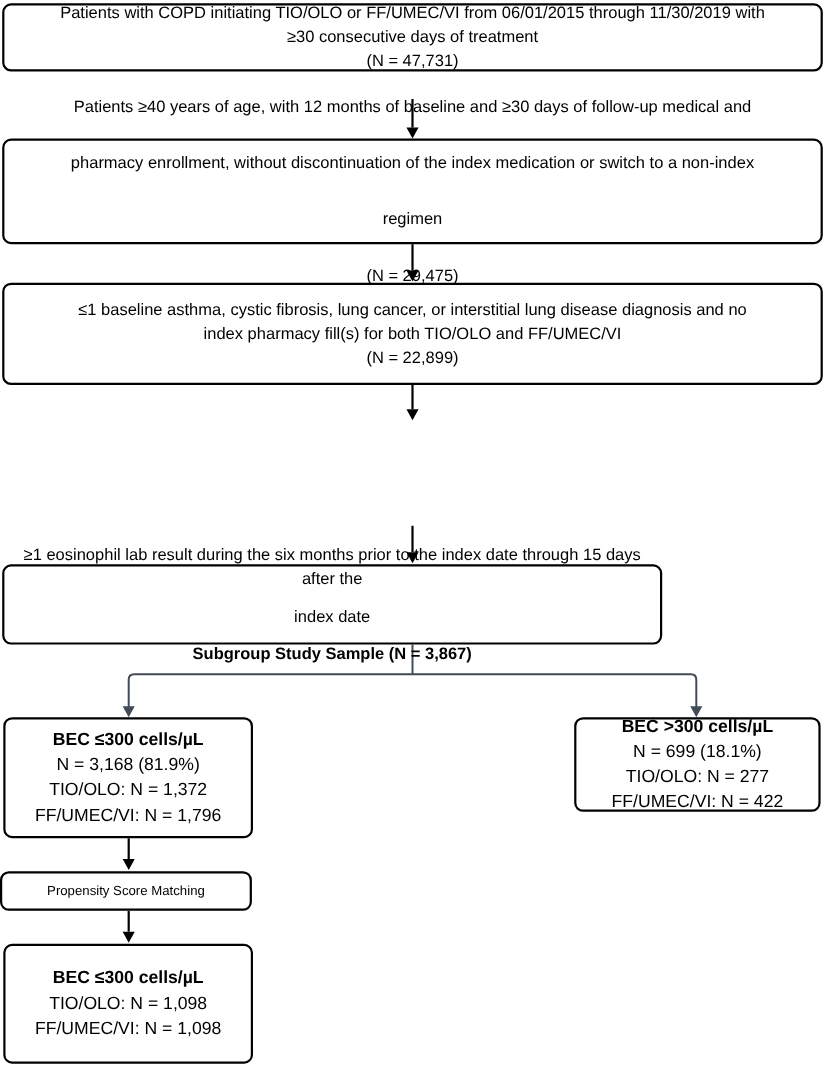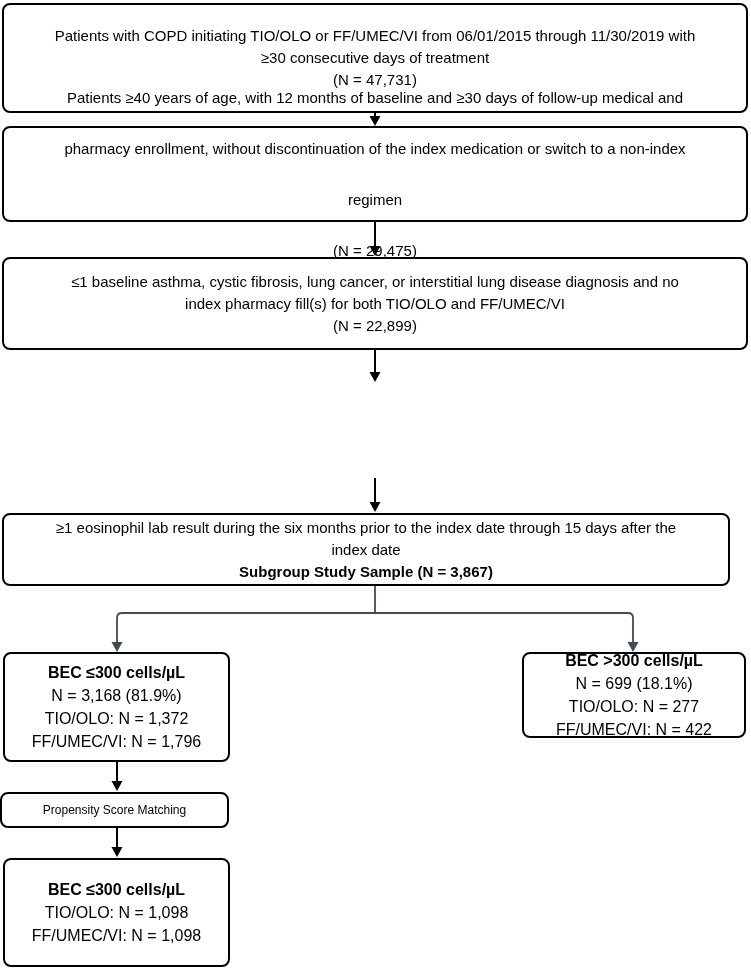--- a/index.html
+++ b/index.html
@@ -39,25 +39,25 @@
     flex-direction: column;
     justify-content: center;
     align-items: center;
     text-align: center;
     font-size: 15px;
     line-height: 22px;
     padding: 4px 6px;
   }
   .box .tl { width: 100%; }
   .bold { font-weight: bold; }
-  .b1 { left: 2px;   top: 3px;   width: 746px; height: 110px; }
+  .b1 { left: 2px;   top: 3px;   width: 746px; height: 62px; }
   .b2 { left: 2px;   top: 126px; width: 746px; height: 96px; gap: 29px; }
   .b3 { left: 2px;   top: 257px; width: 746px; height: 93px; text-align: center; }
   .b4 { left: 2px;   top: 383px; width: 746px; height: 95px; }
-  .b5 { left: 2px;   top: 513px; width: 728px; height: 73px; }
+  .b5 { left: 2px;   top: 513px; width: 600px; height: 73px; gap: 12px; }
   .bL { left: 3px;   top: 652px; width: 227px; height: 110px; font-size: 16px; line-height: 23px; }
   .bR { left: 522px; top: 652px; width: 224px; height: 86px; font-size: 16px; line-height: 23px; }
   .bP { left: 0;   top: 792px; width: 229px; height: 36px;  font-size: 12px; line-height: 20px; }
   .bM { left: 3px;   top: 858px; width: 227px; height: 109px; font-size: 16px; line-height: 23px; }
 </style>
 </head>
 <body>
 
 <div class="canvas">
 

